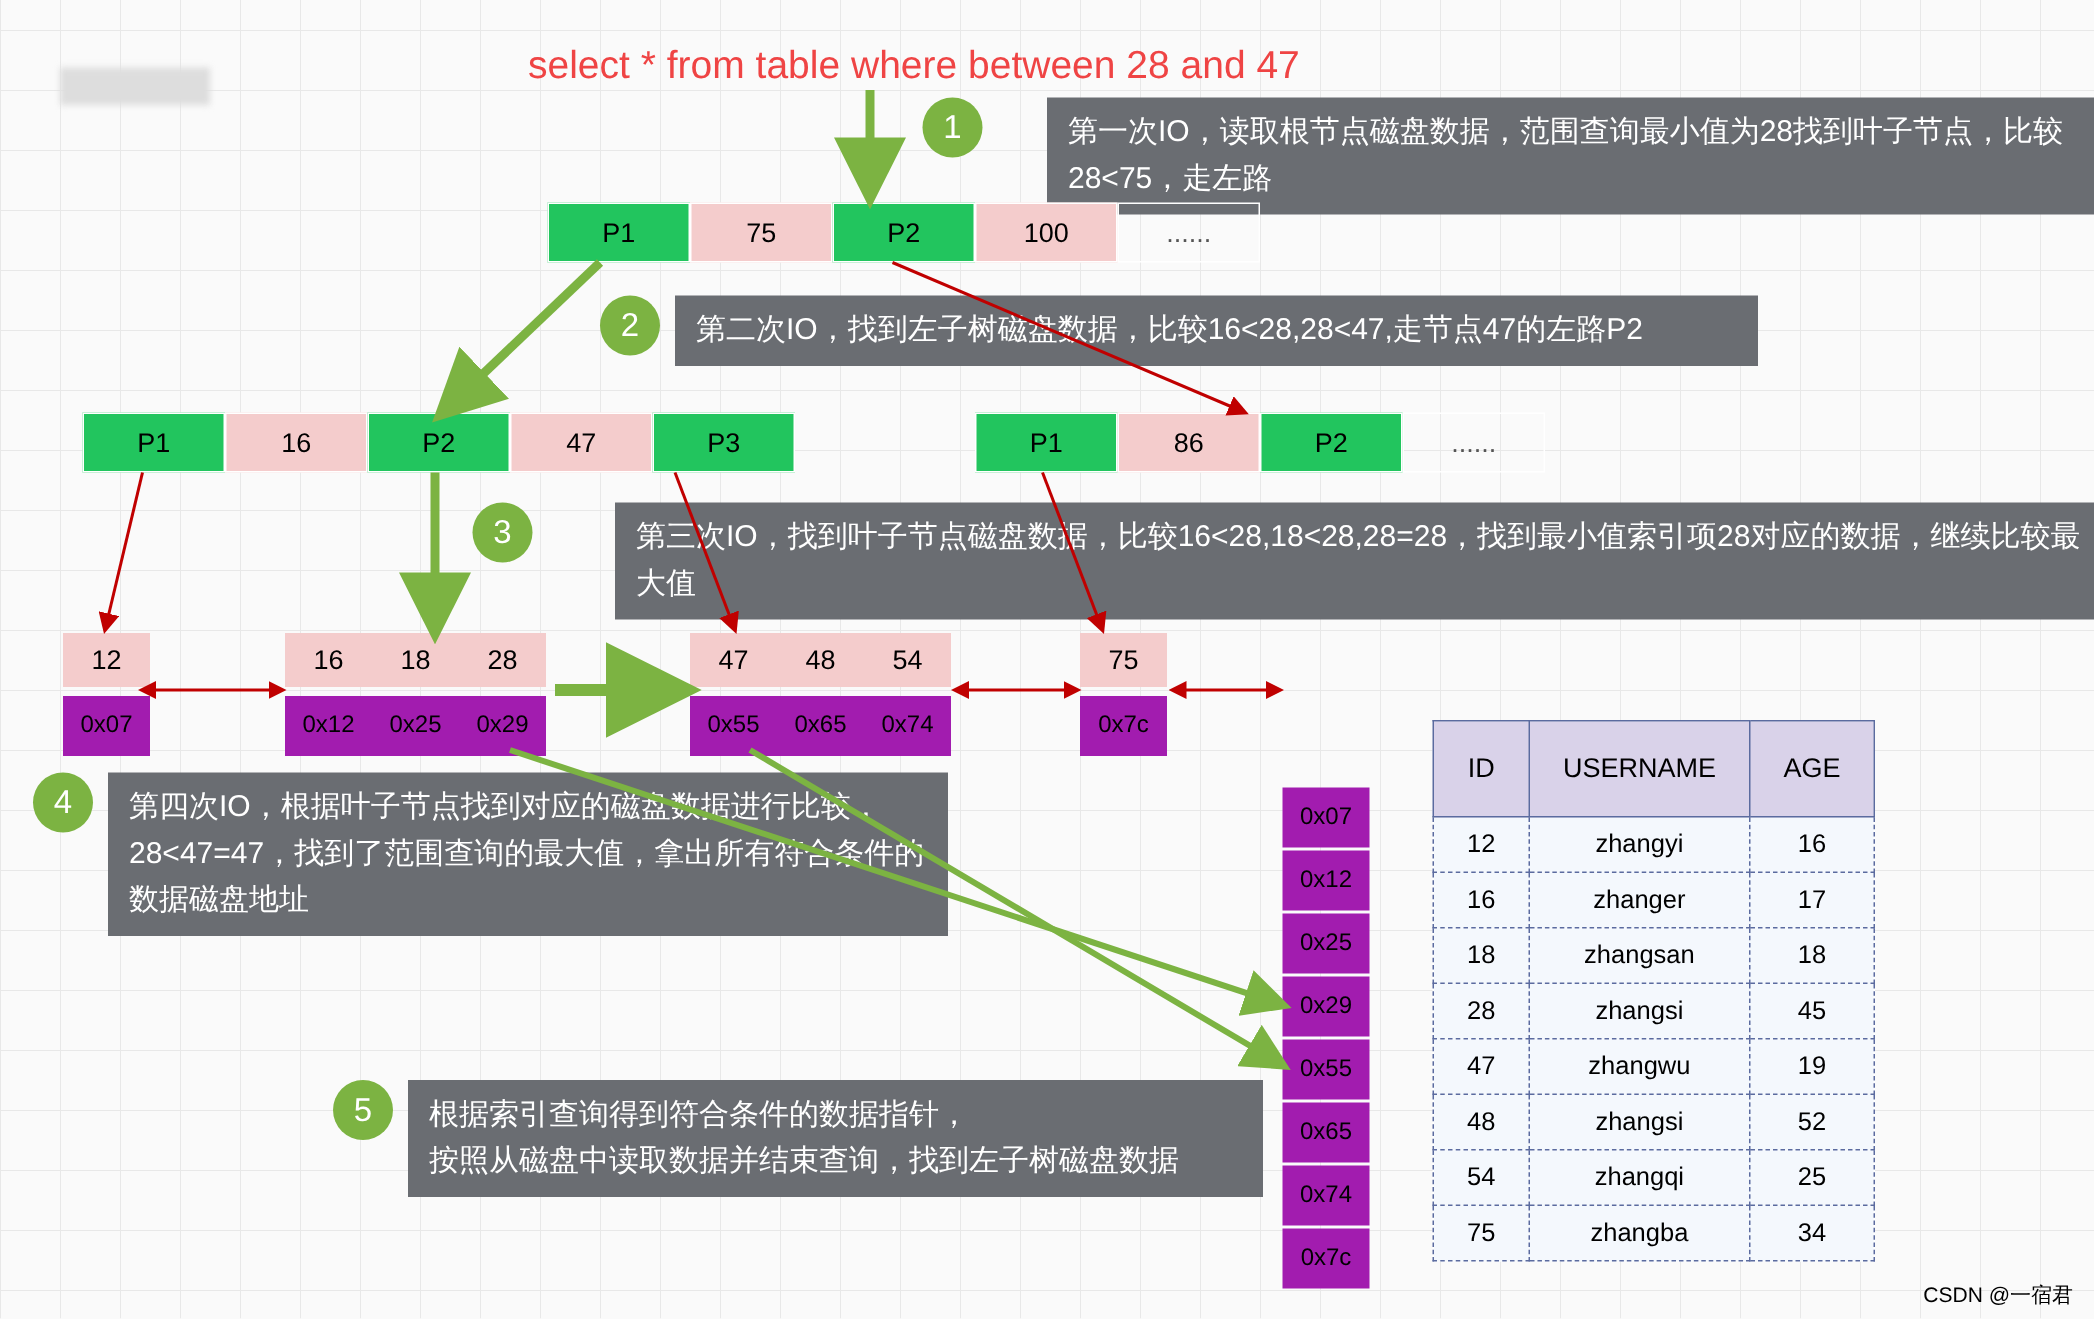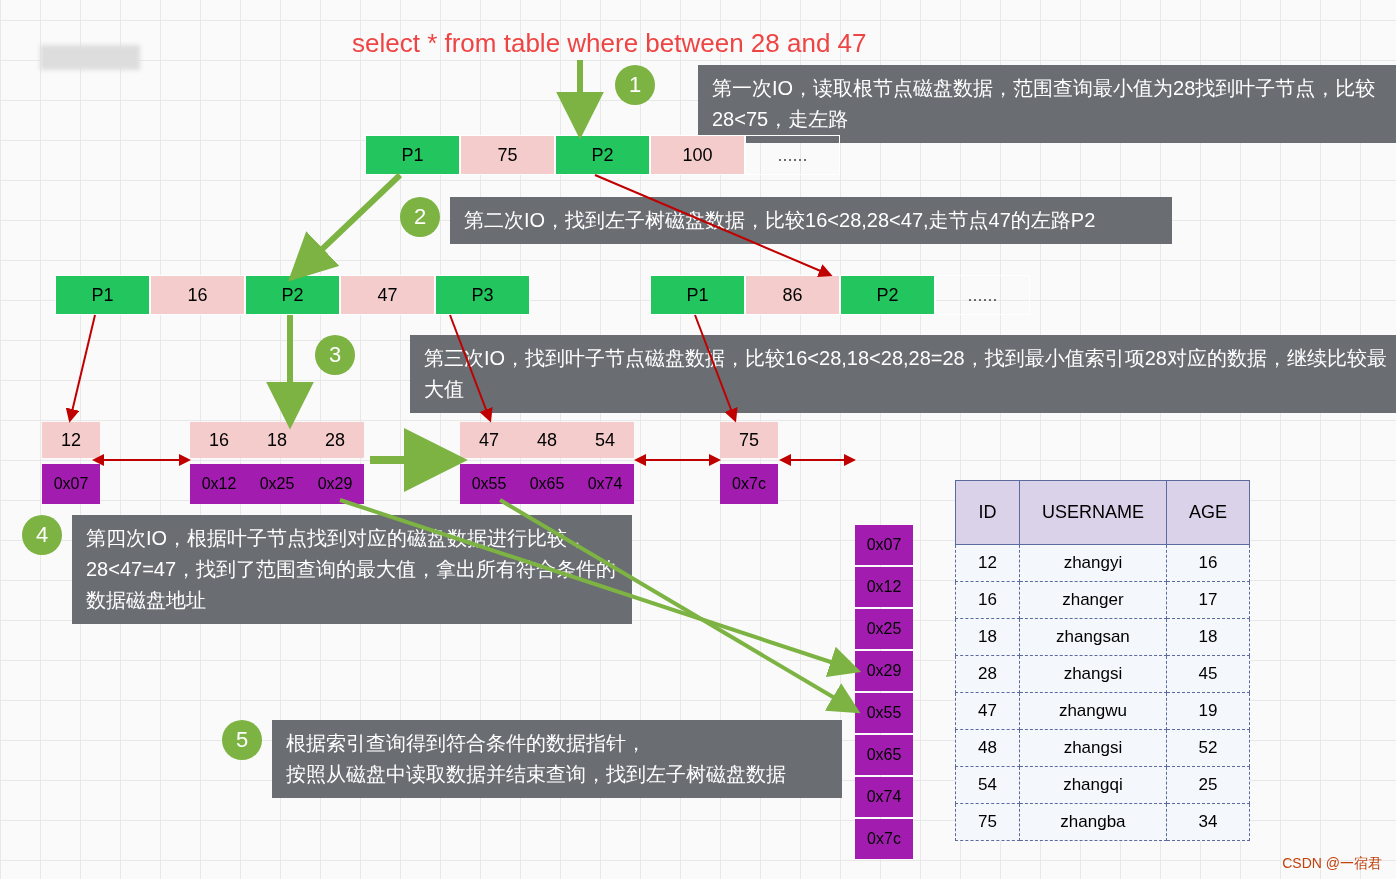--- a/index.html
+++ b/index.html
@@ -16,21 +16,21 @@
   .cell.key { background: #f4cccc; width: 95px; }
   .cell.dots { width: 95px; color: #555; }
   .leaf-keys { display: flex; }
   .leaf-key { background: #f4cccc; height: 36px; width: 58px; display: inline-flex; align-items: center; justify-content: center; font-size: 18px; }
   .leaf-addr { background: #a21caf; height: 40px; width: 58px; display: inline-flex; align-items: center; justify-content: center; font-size: 16px; }
   .addr-list .leaf-addr { width: 58px; margin-bottom: 2px; display: block; line-height: 40px; text-align: center; }
   .tbl { border-collapse: collapse; background: #fff; }
   .tbl th { background: #d9d2e9; border: 1px solid #5b6b9f; padding: 21px 22px; font-size: 18px; font-weight: 400; }
   .tbl td { border: 1px dashed #5b6b9f; padding: 8px 22px; font-size: 17px; text-align: center; background: #f4f8fd; }
   svg.arrows { position: absolute; inset: 0; width: 1396px; height: 879px; z-index: 1; pointer-events: none; }
-  .wm { position: absolute; bottom: 6px; right: 14px; color: #c2410c; font-size: 14px; }
+  .wm { position: absolute; bottom: 6px; right: 14px; color: #000000; font-size: 14px; }
   .blur-box { position: absolute; background: #ddd; filter: blur(2px); }
 </style>
 </head>
 <body>
 
 <div class="grid-bg"></div>
 
 <div class="blur-box" style="left:40px;top:45px;width:100px;height:25px;"></div>
 
 <svg class="arrows">

